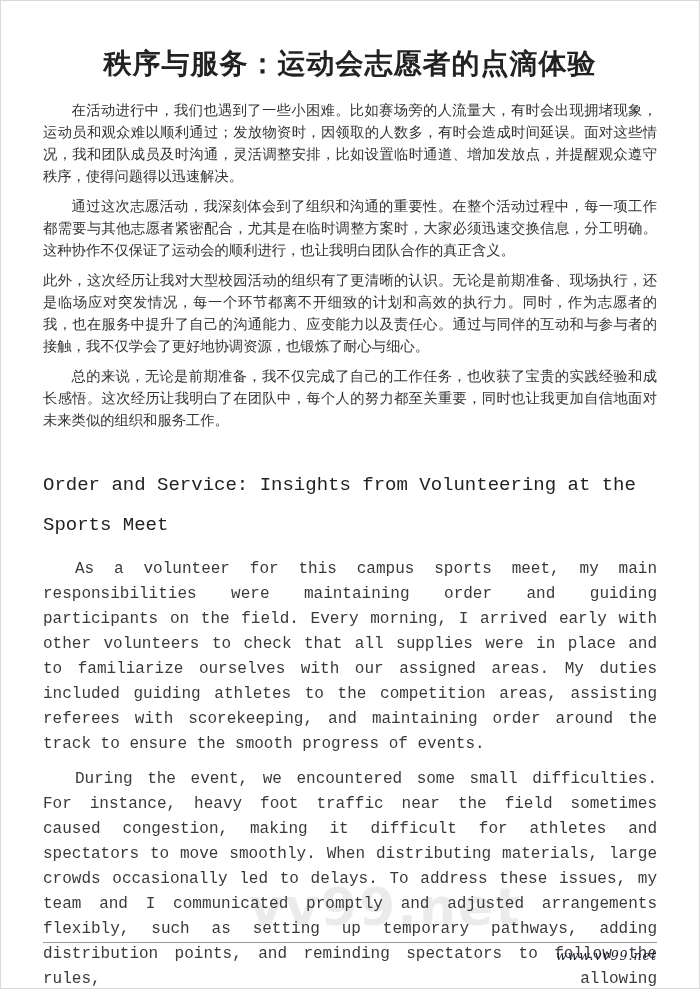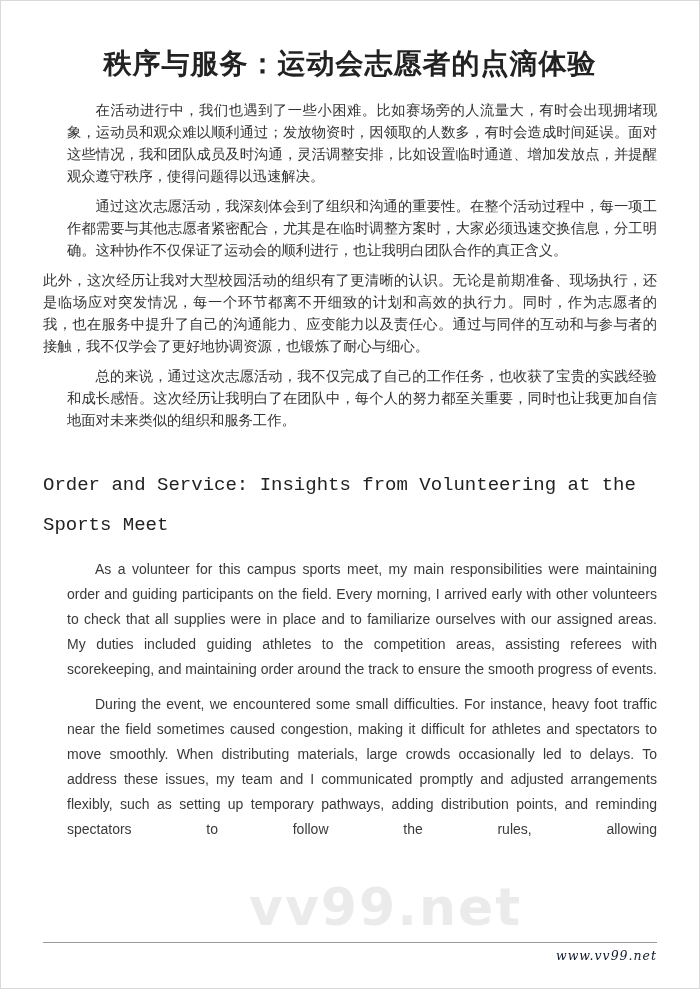--- a/index.html
+++ b/index.html
@@ -35,35 +35,35 @@
     font-family: "Liberation Serif", "DejaVu Serif", serif;
   }
   .zh-para {
     font-size: 14.3px;
     line-height: 22px;
     text-align: justify;
     color: #333;
     margin-bottom: 8px;
     font-family: "Liberation Serif", "DejaVu Serif", serif;
   }
-  .indent { text-indent: 2em; margin-left: 24px; }
+  .indent { text-indent: 2em; }
 
   
   .en-title {
     margin-top: 34px;
     font-family: "Liberation Mono", "DejaVu Sans Mono", monospace;
     font-size: 19px;
     font-weight: normal;
     color: #222;
     line-height: 40px;
     margin-bottom: 12px;
   }
   .en-para {
-    font-family: Liberation Sans, sans-serif;
-    font-size: 14px;
+    font-family: Liberation Mono, monospace;
+    font-size: 16px;
     line-height: 25px;
     color: #3a3a3a;
     text-align: justify;
     margin-bottom: 10px;
   }
   .justify-last { text-align-last: justify; }
 
   
   .watermark {
     position: absolute;
@@ -113,21 +113,21 @@
 
     <div class="zh-title">秩序与服务：运动会志愿者的点滴体验</div>
 
 
     <p class="zh-para indent">在活动进行中，我们也遇到了一些小困难。比如赛场旁的人流量大，有时会出现拥堵现象，运动员和观众难以顺利通过；发放物资时，因领取的人数多，有时会造成时间延误。面对这些情况，我和团队成员及时沟通，灵活调整安排，比如设置临时通道、增加发放点，并提醒观众遵守秩序，使得问题得以迅速解决。</p>
 
     <p class="zh-para indent">通过这次志愿活动，我深刻体会到了组织和沟通的重要性。在整个活动过程中，每一项工作都需要与其他志愿者紧密配合，尤其是在临时调整方案时，大家必须迅速交换信息，分工明确。这种协作不仅保证了运动会的顺利进行，也让我明白团队合作的真正含义。</p>
 
     <p class="zh-para">此外，这次经历让我对大型校园活动的组织有了更清晰的认识。无论是前期准备、现场执行，还是临场应对突发情况，每一个环节都离不开细致的计划和高效的执行力。同时，作为志愿者的我，也在服务中提升了自己的沟通能力、应变能力以及责任心。通过与同伴的互动和与参与者的接触，我不仅学会了更好地协调资源，也锻炼了耐心与细心。</p>
 
-    <p class="zh-para indent">总的来说，通过这次志愿活动，我不仅完成了自己的工作任务，也收获了宝贵的实践经验和成长感悟。这次经历让我明白了在团队中，每个人的努力都至关重要，同时也让我更加自信地面对未来类似的组织和服务工作。</p>
+    <p class="zh-para indent">总的来说，无论是前期准备，我不仅完成了自己的工作任务，也收获了宝贵的实践经验和成长感悟。这次经历让我明白了在团队中，每个人的努力都至关重要，同时也让我更加自信地面对未来类似的组织和服务工作。</p>
 
     <div class="en-title">Order and Service: Insights from Volunteering at the Sports Meet</div>
 
     <p class="en-para indent">As a volunteer for this campus sports meet, my main responsibilities were maintaining order and guiding participants on the field. Every morning, I arrived early with other volunteers to check that all supplies were in place and to familiarize ourselves with our assigned areas. My duties included guiding athletes to the competition areas, assisting referees with scorekeeping, and maintaining order around the track to ensure the smooth progress of events.</p>
 
     <p class="en-para indent justify-last">During the event, we encountered some small difficulties. For instance, heavy foot traffic near the field sometimes caused congestion, making it difficult for athletes and spectators to move smoothly. When distributing materials, large crowds occasionally led to delays. To address these issues, my team and I communicated promptly and adjusted arrangements flexibly, such as setting up temporary pathways, adding distribution points, and reminding spectators to follow the rules, allowing</p>
 
   </div>
 
   <div class="footer">

